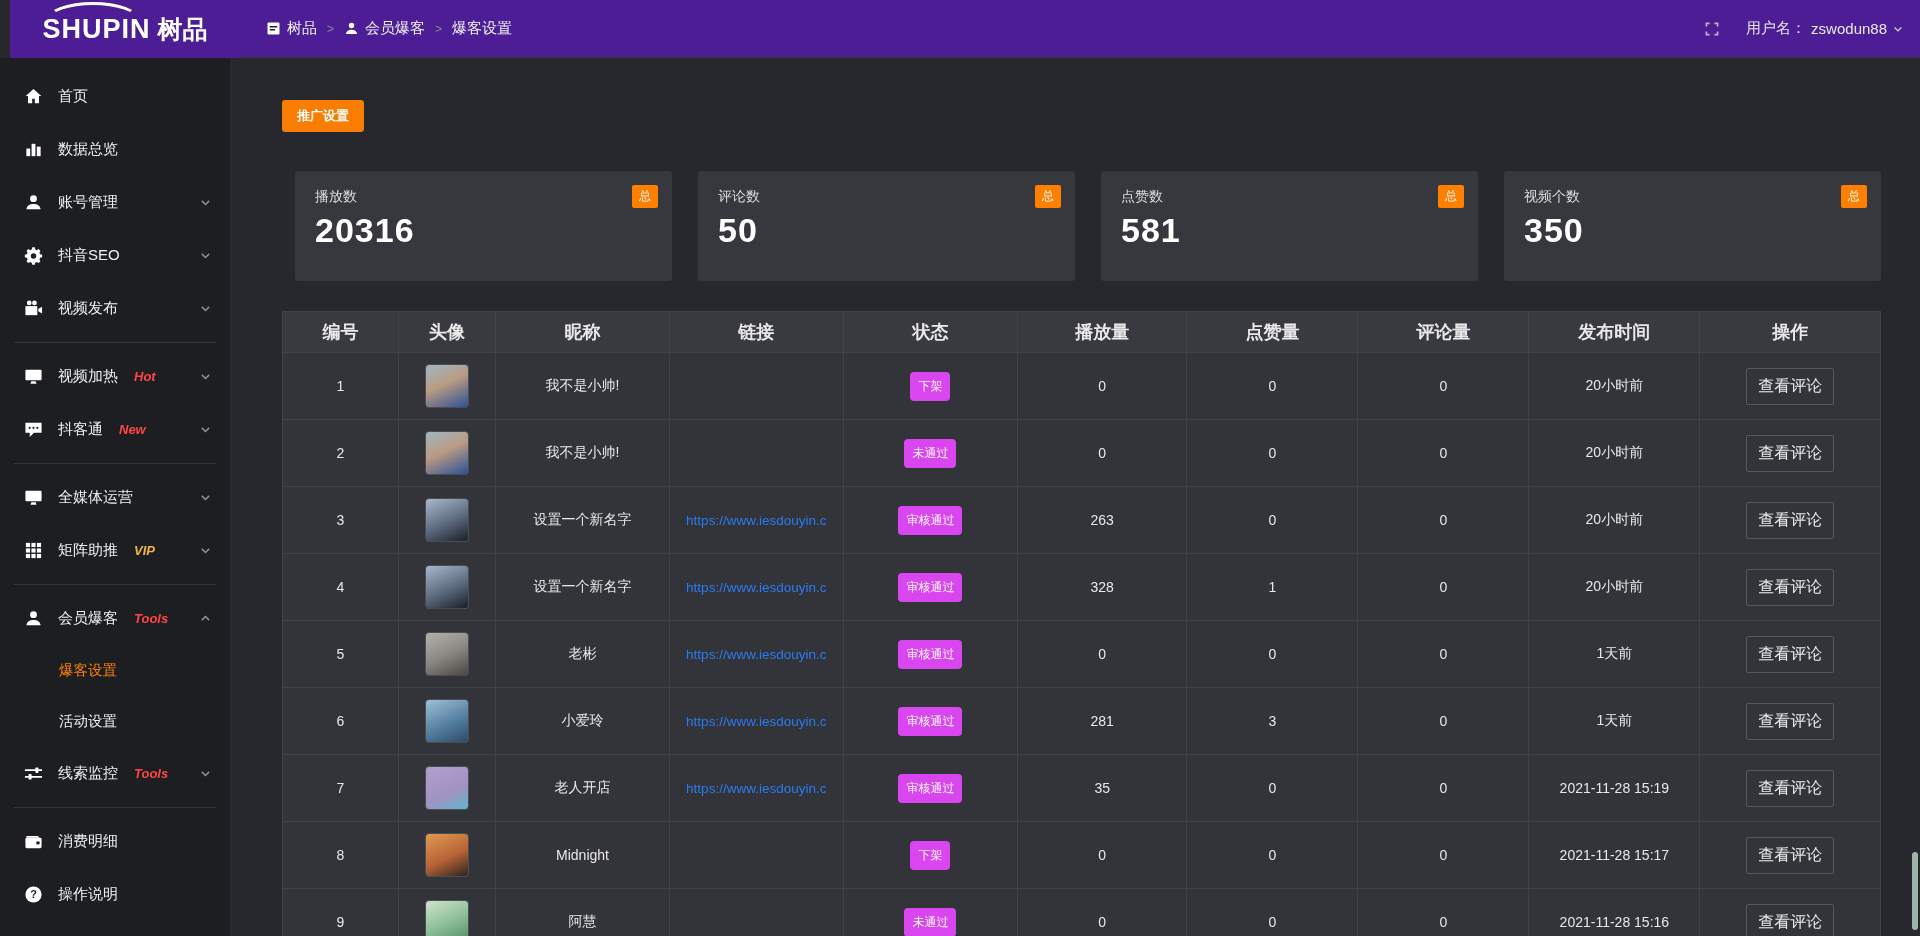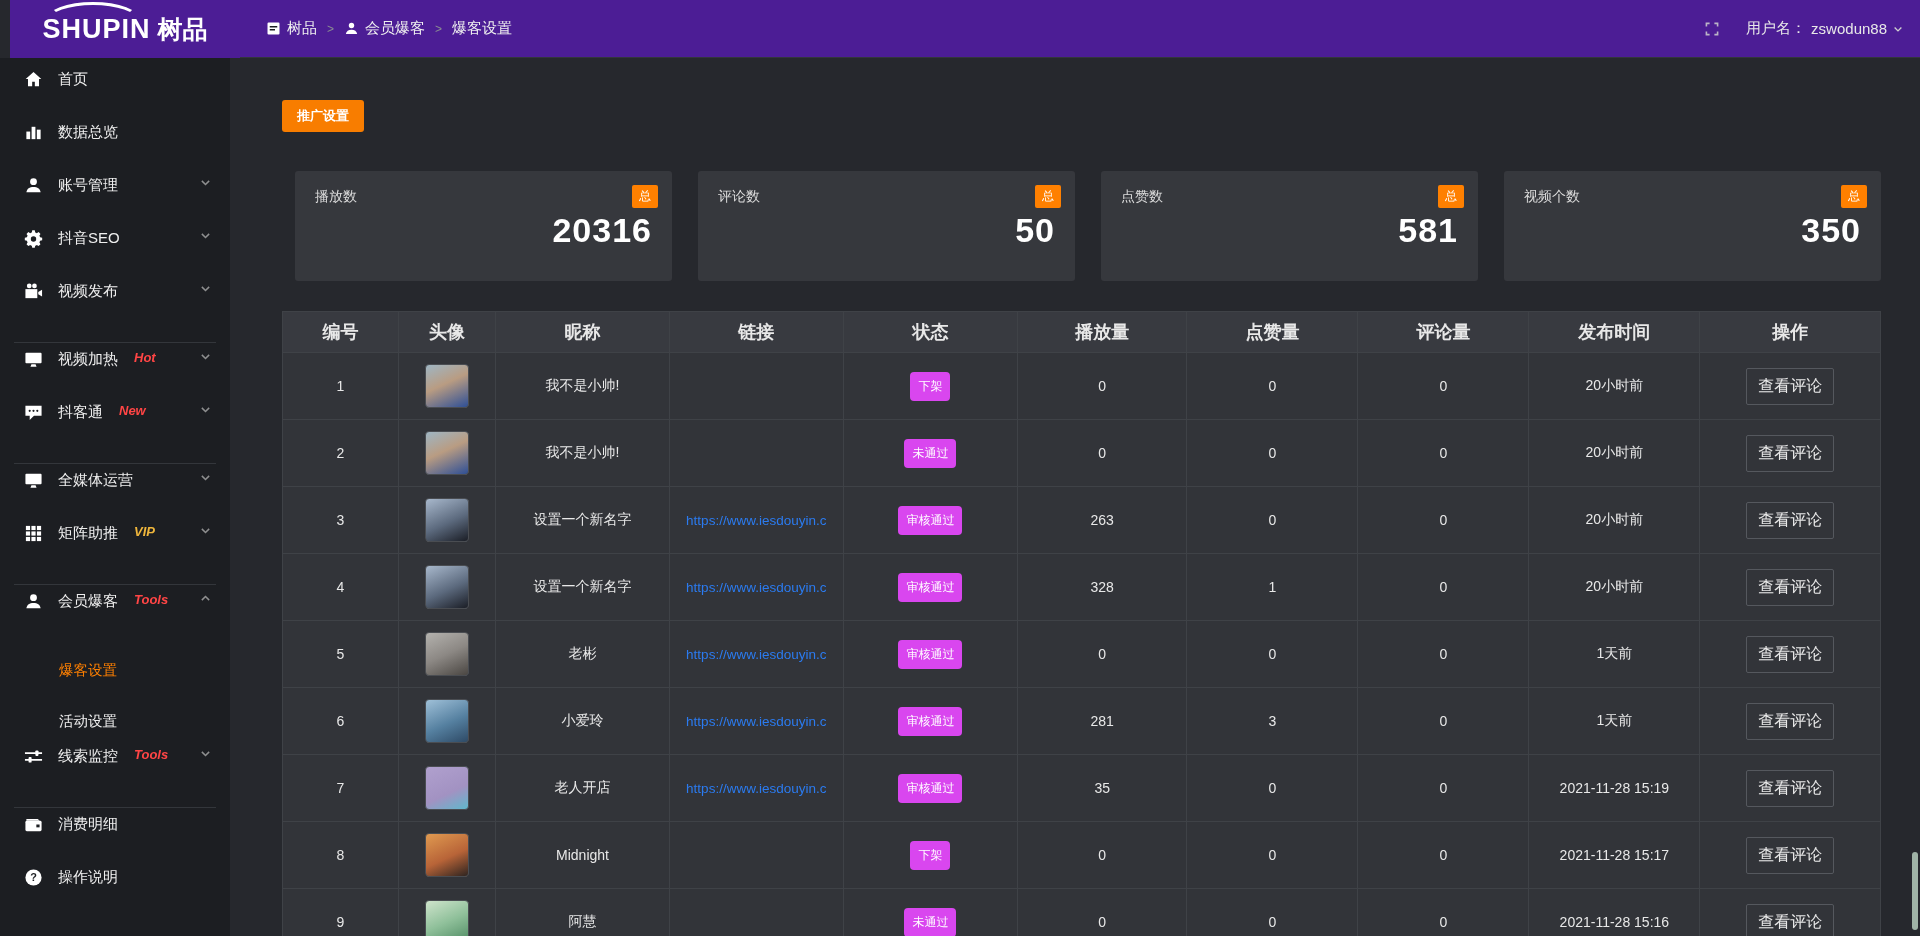--- a/index.html
+++ b/index.html
@@ -21,40 +21,40 @@
   .breadcrumb{display:flex;align-items:center;font-size:15px;}
   .crumb{display:flex;align-items:center;gap:6px;cursor:pointer;color:#f0f0f0;}
   .crumb-sep{color:#8a8d92;font-size:12px;margin:0 10px;}
   .user-area{margin-left:auto;display:flex;align-items:center;gap:26px;}
   .fullscreen-btn{display:flex;cursor:pointer;opacity:.85;}
   .username{font-size:15px;display:flex;align-items:center;gap:5px;cursor:pointer;}
 
   
   .sidebar{position:absolute;top:58px;left:0;width:230px;height:878px;background:#1c1e22;
            box-sizing:border-box;padding-top:12px;overflow:hidden;}
-  .side-item{height:53px;display:flex;padding:0 18px 0 24px;cursor:pointer;
+  .side-item{height:53px;display:flex;align-items:center;padding:0 18px 0 24px;cursor:pointer;
              font-size:15px;color:#efefef;}
   .side-item .sicon{width:19px;height:19px;margin-right:15px;display:flex;align-items:center;flex:none;}
   .side-badge{font-style:italic;font-weight:bold;font-size:13px;margin-left:16px;}
   .side-chevron{margin-left:auto;display:flex;opacity:.75;}
   .side-divider{border:none;border-top:1px solid #33363b;margin:7px 14px;}
   .side-subitem{height:51px;line-height:51px;padding-left:59px;font-size:14.5px;cursor:pointer;color:#efefef;}
   .side-subitem.active{color:#ff8000;}
 
   
   .main{position:absolute;left:226px;top:58px;width:1690px;height:878px;box-sizing:border-box;
         padding:0 35px 0 56px;}
   .promo-btn{margin-top:42px;background:#f87d00;color:#fff;border:none;border-radius:3px;
              padding:0 15px;height:32px;font-size:13px;font-weight:bold;cursor:pointer;
              font-family:inherit;}
   .cards{display:flex;gap:13px;margin-top:39px;}
   .card{flex:1;background:#36383d;border-radius:3px;height:110px;box-sizing:border-box;
         padding:17px 20px;position:relative;margin-left:13px;}
   .card-label{font-size:14px;color:#dcdcdc;}
-  .card-value{font-size:34px;font-weight:bold;color:#fff;margin-top:5px;letter-spacing:1px;text-align:right;}
+  .card-value{font-size:34px;font-weight:bold;color:#fff;margin-top:5px;letter-spacing:1px;}
   .card-badge{position:absolute;top:14px;right:14px;background:#ff8000;color:#fff;font-size:12px;
               padding:3px 7px;border-radius:2px;}
 
   
   .data-table{width:100%;border-collapse:collapse;margin-top:30px;table-layout:fixed;background:#323439;}
   .data-table th,.data-table td{border:1px solid #3f4247;text-align:center;color:#e8e8e8;
                                 overflow:hidden;white-space:nowrap;}
   .data-table th{height:38px;background:#383a40;font-size:18px;font-weight:bold;}
   .data-table td{height:64px;font-size:14px;}
   .avatar{width:44px;height:44px;border-radius:4px;margin:0 auto;border:1px solid #4a4d52;box-sizing:border-box;}

